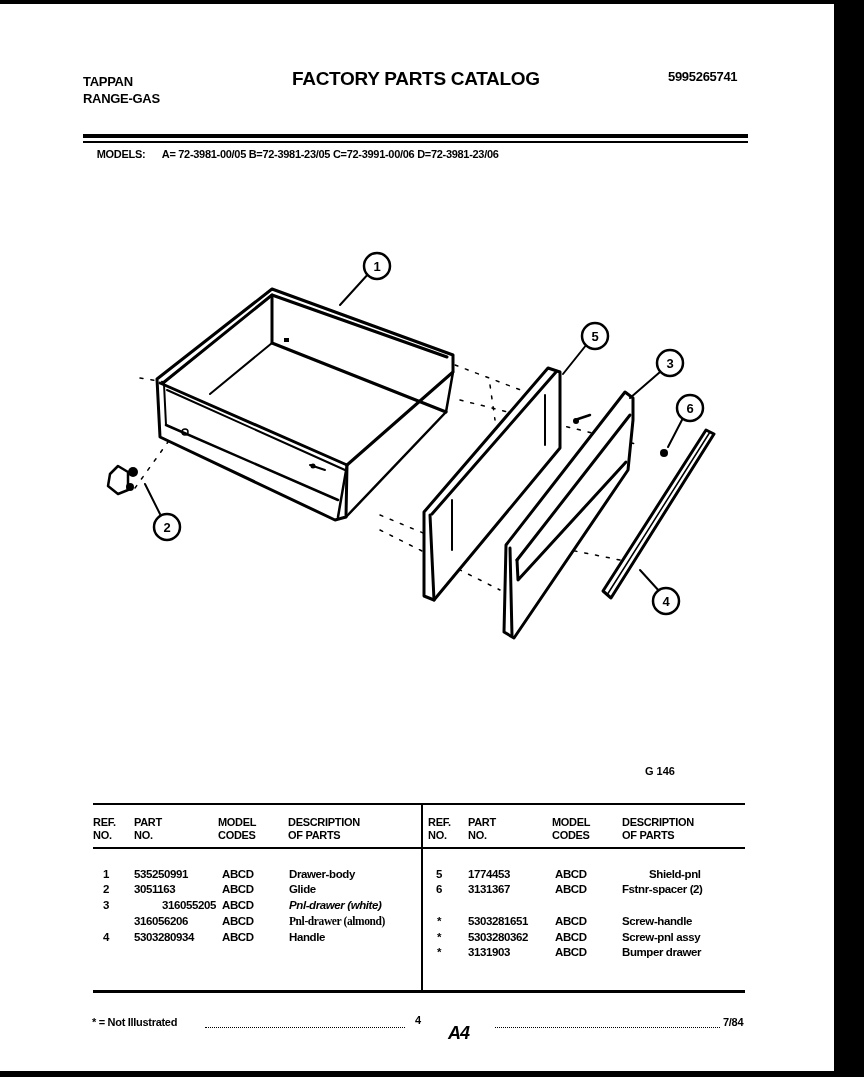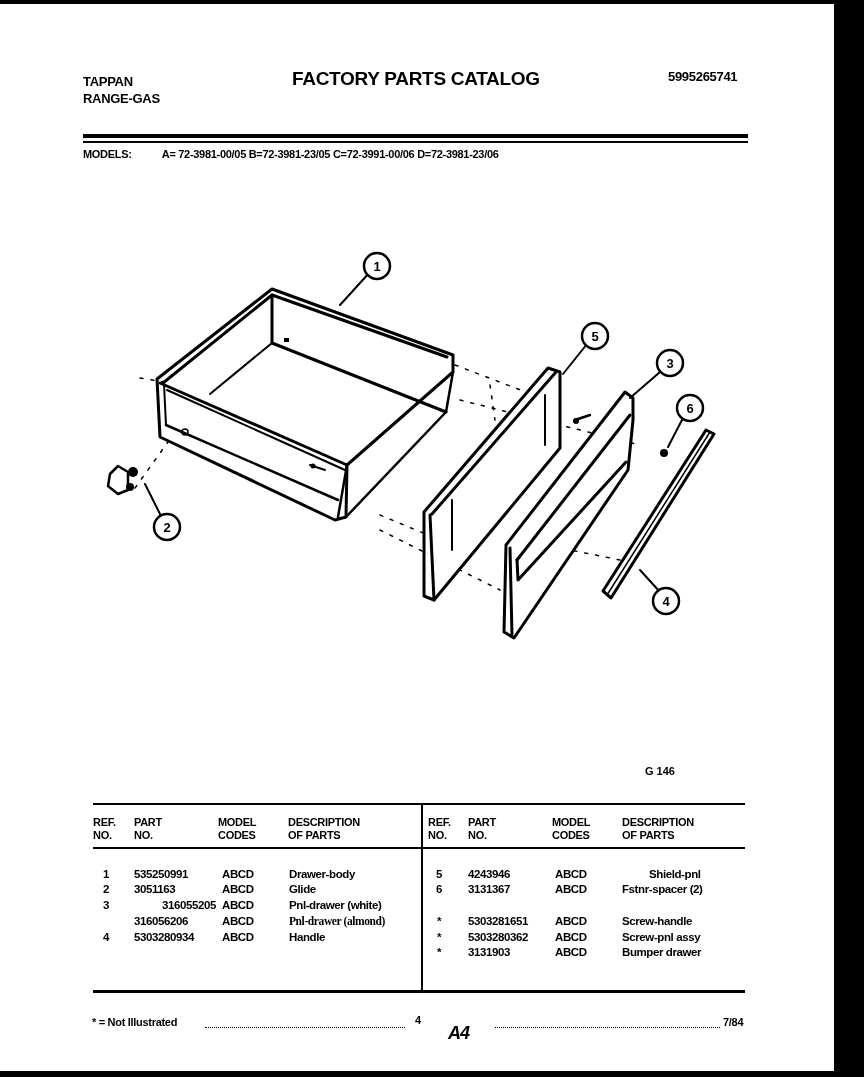--- a/index.html
+++ b/index.html
@@ -7,21 +7,21 @@
          font-family:"Liberation Sans", sans-serif; color:#000; }
   .edge-top { position:absolute; left:0; top:0; width:864px; height:4px; background:#000; }
   .edge-bottom { position:absolute; left:0; top:1071px; width:864px; height:6px; background:#000; }
   .edge-right { position:absolute; left:834px; top:0; width:30px; height:1077px; background:#000; }
   .hdr { position:absolute; font-weight:bold; font-size:13px; letter-spacing:-0.3px; line-height:17px; }
   .brand { left:83px; top:73px; }
   .catalog-title { left:292px; top:70px; font-size:19px; }
   .docno { left:668px; top:68px; }
   .rule-thick { position:absolute; left:83px; width:665px; background:#000; }
   .models { position:absolute; left:83px; top:148px; font-size:11px; font-weight:bold; letter-spacing:-0.3px; white-space:nowrap; }
-  .models span { display:inline-block; }
+  .models span { display:inline-block;text-align:center; }
   .models .lbl { width:76px; }
   .models .m { }
   svg.diagram { position:absolute; left:90px; top:240px; }
   .figno { position:absolute; left:645px; top:765px; font-size:11px; font-weight:bold; }
   .table { position:absolute; left:93px; top:803px; width:652px; height:190px; }
   .t-top { position:absolute; left:0; top:0; width:652px; height:2px; background:#000; }
   .t-mid { position:absolute; left:0; top:44px; width:652px; height:2px; background:#000; }
   .t-bot { position:absolute; left:0; top:187px; width:652px; height:3px; background:#000; }
   .t-vert { position:absolute; left:328px; top:0; width:2px; height:190px; background:#000; }
   .col { position:absolute; font-size:11px; font-weight:bold; letter-spacing:-0.3px; line-height:13px; }
@@ -206,38 +206,38 @@
   <div class="row" style="top:80px;">
     <span style="position:absolute;left:10px;">2</span>
     <span style="position:absolute;left:41px;">3051163</span>
     <span style="position:absolute;left:129px;">ABCD</span>
     <span style="position:absolute;left:196px;">Glide</span>
   </div>
   <div class="row" style="top:96px;">
     <span style="position:absolute;left:10px;">3</span>
     <span style="position:absolute;left:41px;margin-left:28px;">316055205</span>
     <span style="position:absolute;left:129px;">ABCD</span>
-    <span style="position:absolute;left:196px;">Pnl-drawer (white)</span>
+    <span style="position:absolute;left:196px;font-style:italic;">Pnl-drawer (white)</span>
   </div>
   <div class="row" style="top:112px;">
     <span style="position:absolute;left:10px;"></span>
     <span style="position:absolute;left:41px;">316056206</span>
     <span style="position:absolute;left:129px;">ABCD</span>
     <span style="position:absolute;left:196px;font-family:Liberation Serif, serif;">Pnl-drawer (almond)</span>
   </div>
   <div class="row" style="top:128px;">
     <span style="position:absolute;left:10px;">4</span>
     <span style="position:absolute;left:41px;">5303280934</span>
     <span style="position:absolute;left:129px;">ABCD</span>
     <span style="position:absolute;left:196px;">Handle</span>
   </div>
 
   <div class="row" style="top:65px;">
     <span style="position:absolute;left:343px;">5</span>
-    <span style="position:absolute;left:375px;">4243946</span>
+    <span style="position:absolute;left:375px;">1774453</span>
     <span style="position:absolute;left:462px;">ABCD</span>
     <span style="position:absolute;left:556px;">Shield-pnl</span>
   </div>
   <div class="row" style="top:80px;">
     <span style="position:absolute;left:343px;">6</span>
     <span style="position:absolute;left:375px;">3131367</span>
     <span style="position:absolute;left:462px;">ABCD</span>
     <span style="position:absolute;left:529px;">Fstnr-spacer (2)</span>
   </div>
   <div class="row" style="top:112px;">

